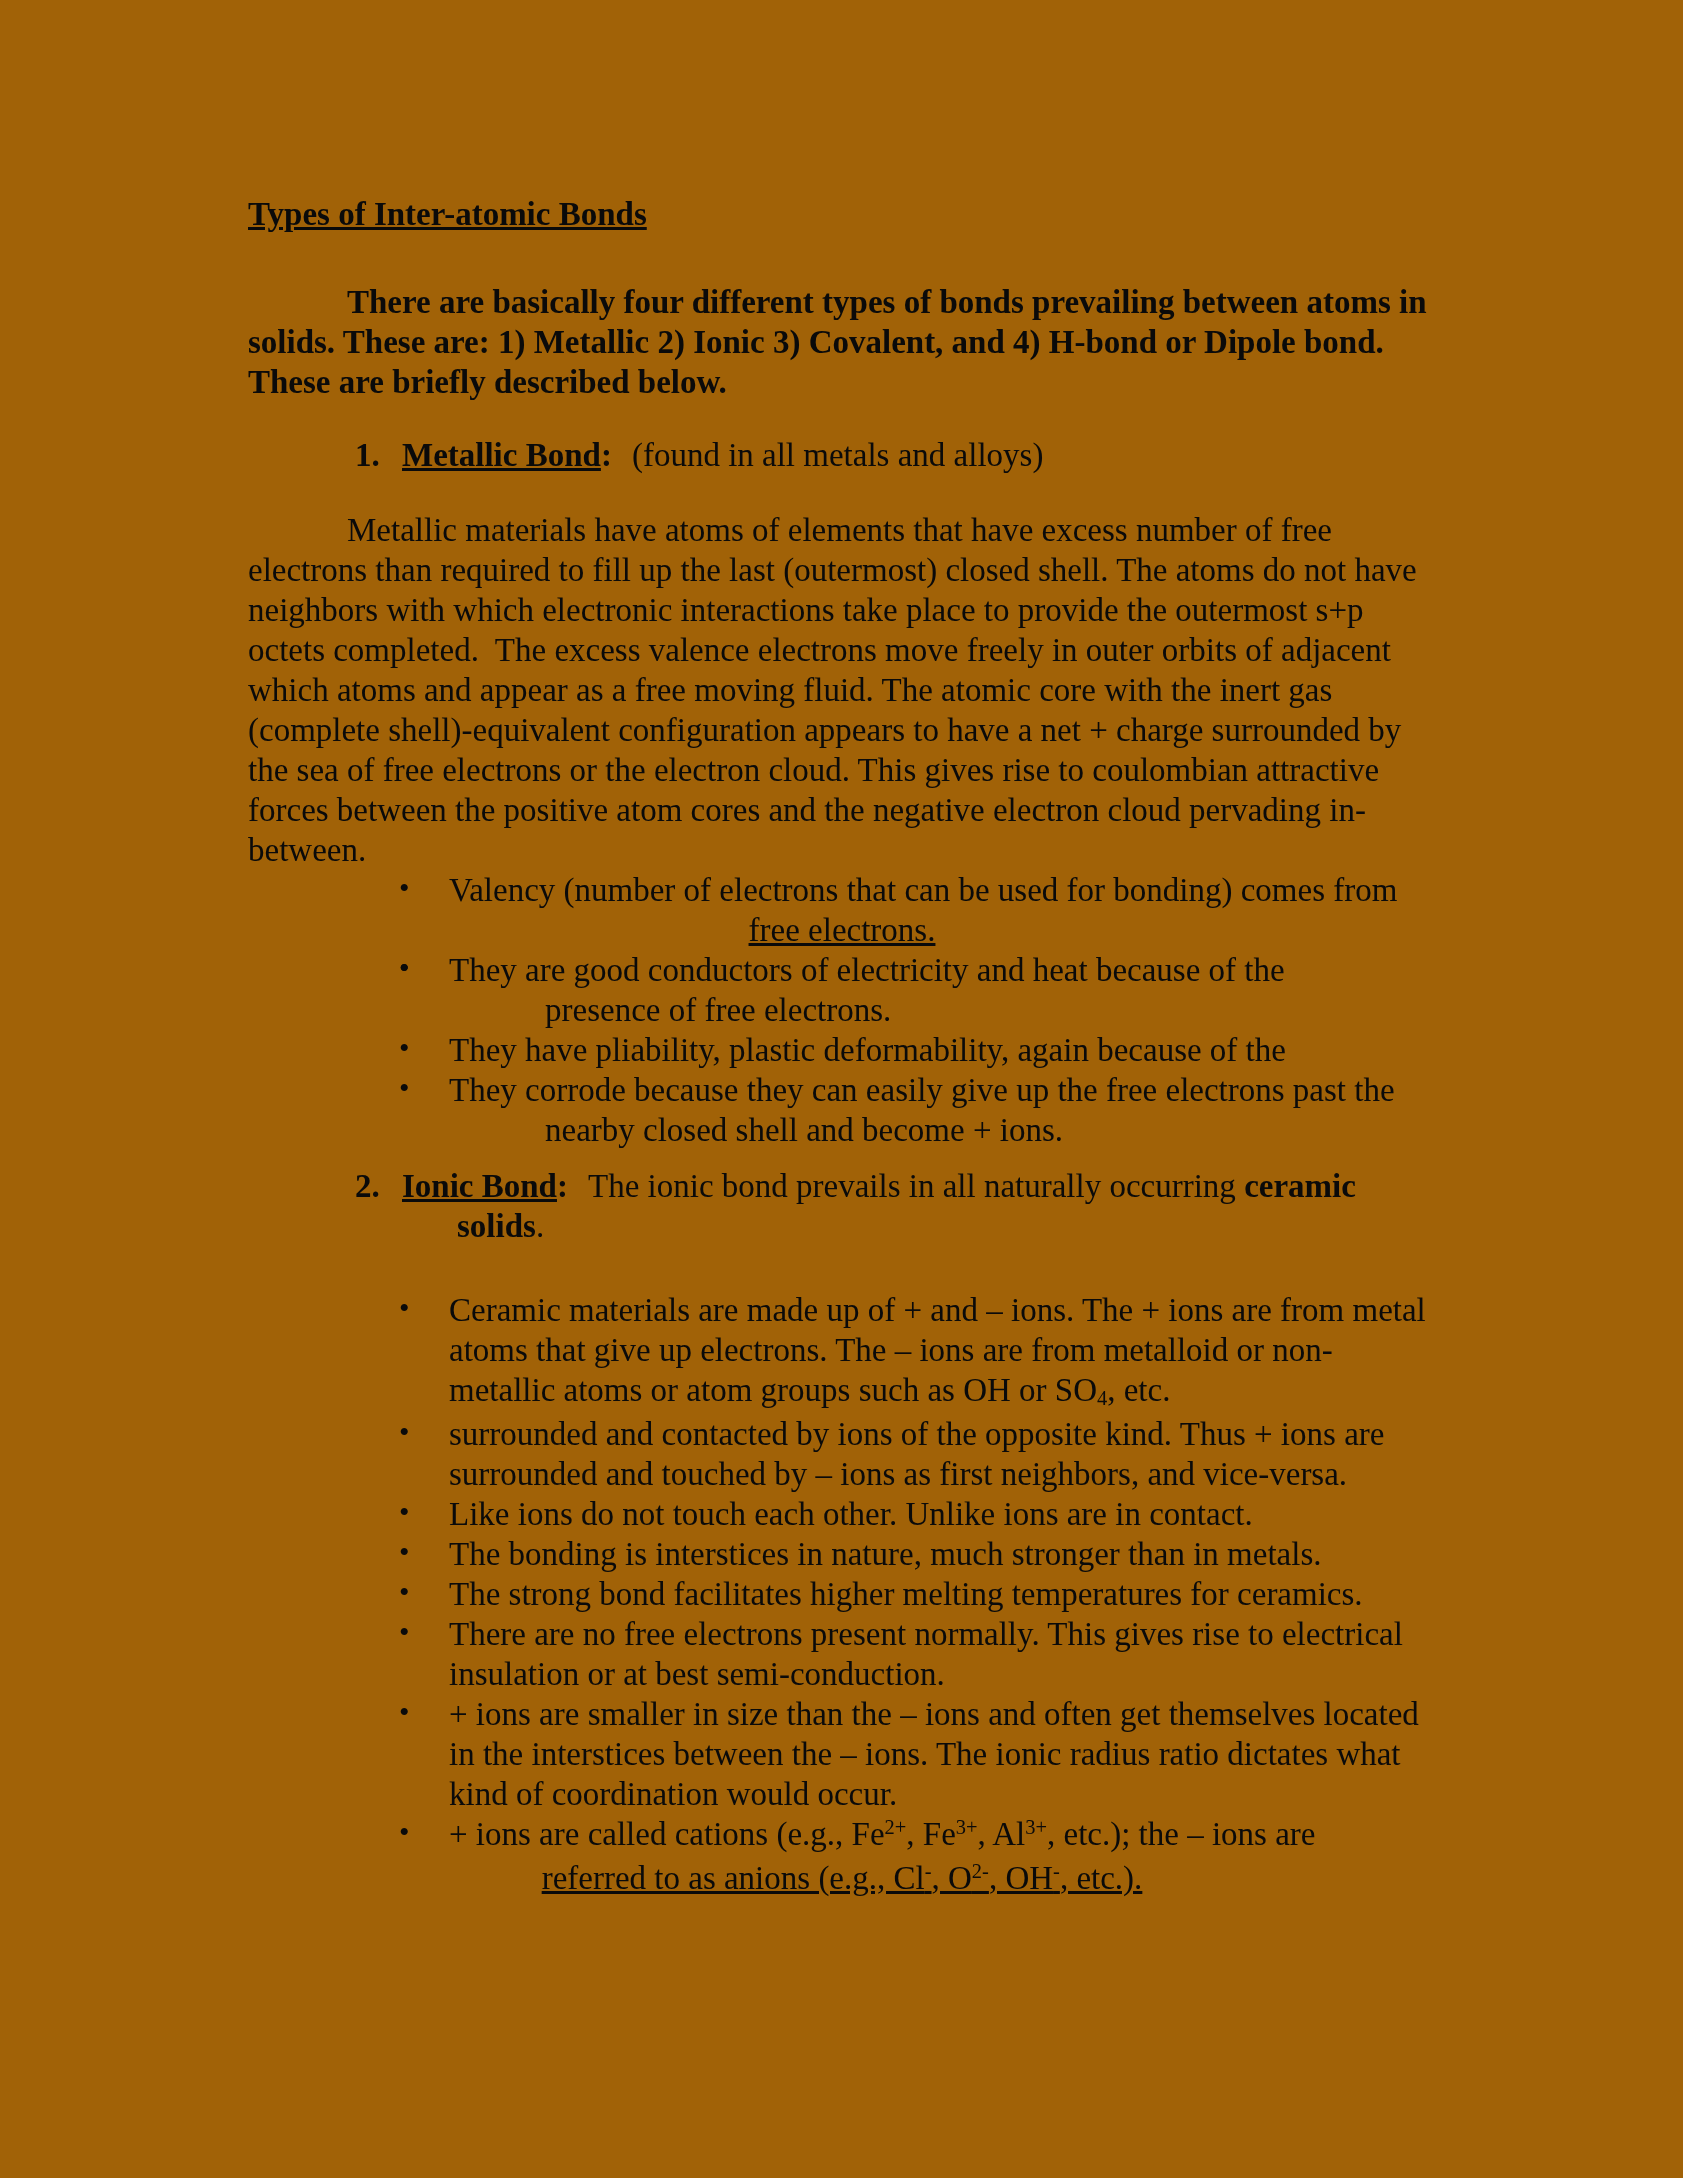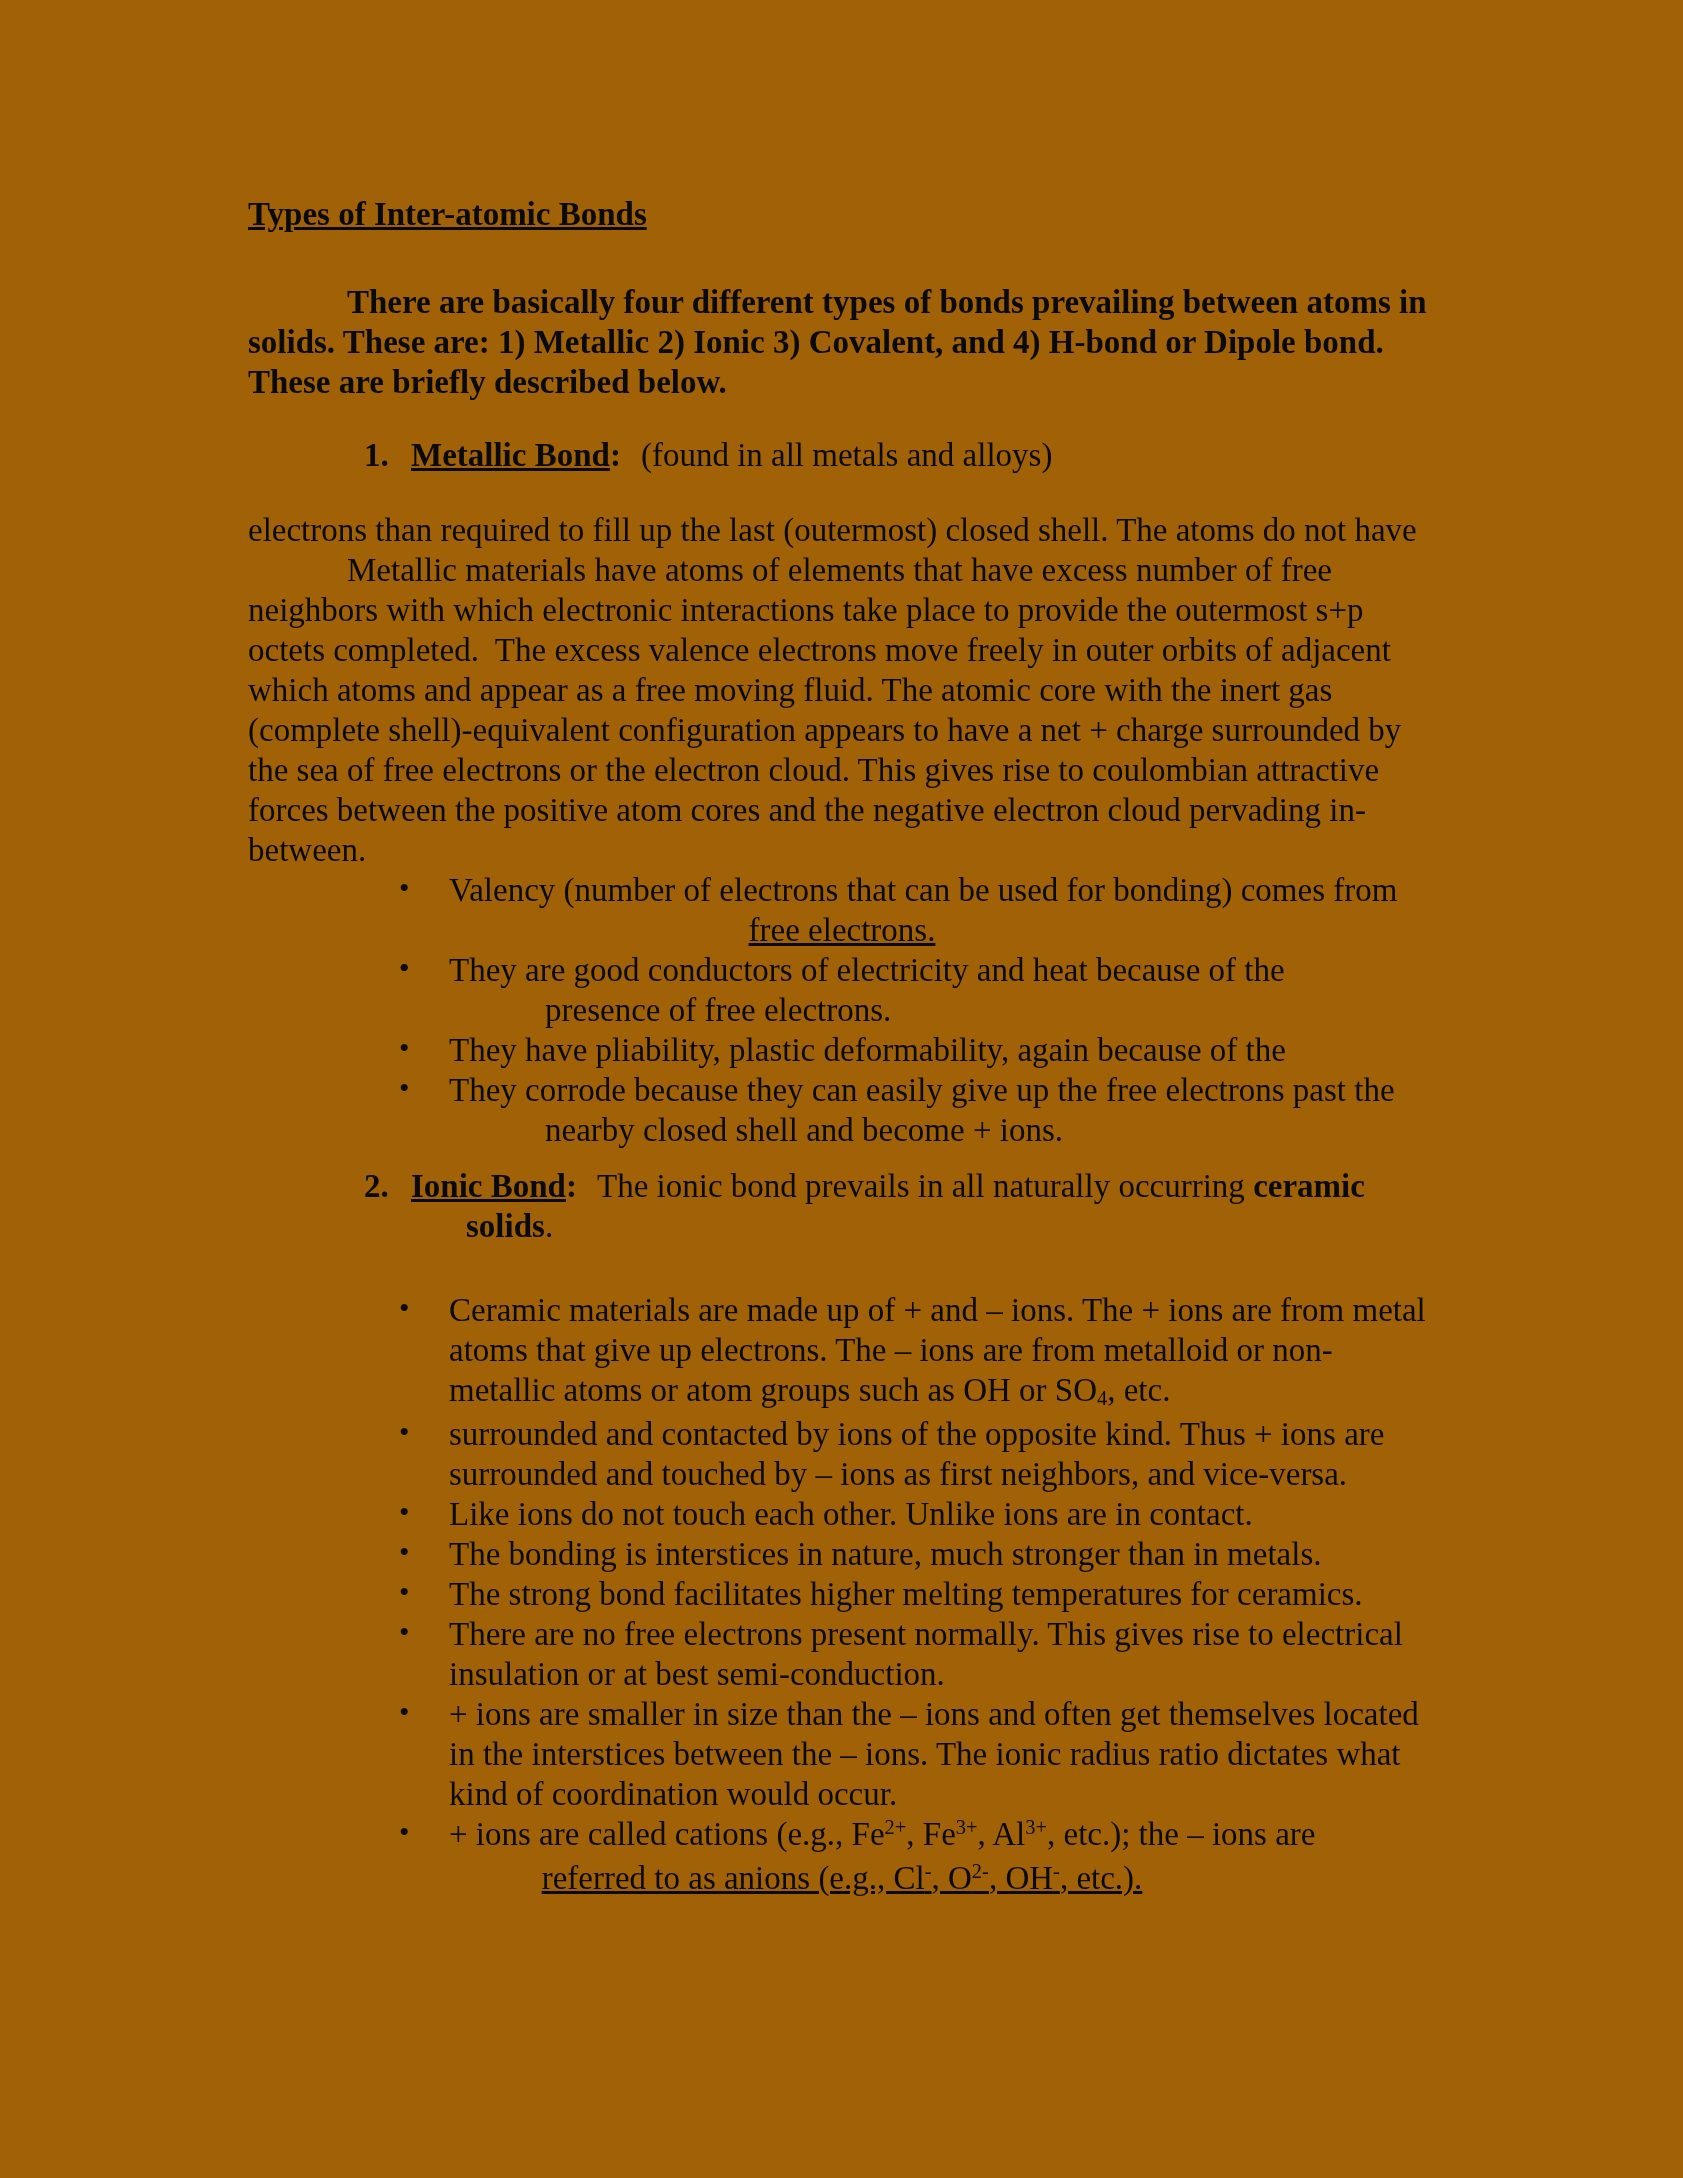--- a/index.html
+++ b/index.html
@@ -15,21 +15,21 @@
     line-height: 40px;
     color: #0a0a0a;
     overflow: hidden;
   }
   .line { display: block; white-space: pre; }
   .indent { text-indent: 99px; }
   .u { text-decoration: underline; text-decoration-thickness: 3px; }
   .b { font-weight: bold; }
   h1.title { font-size: 33px; line-height: 40px; font-weight: bold; margin: 0 0 48px 0; }
   .intro { font-weight: bold; margin: 0 0 33px 0; }
-  .heading { padding-left: 99px; font-weight: bold; margin: 17px; }
+  .heading { padding-left: 99px; font-weight: bold; margin: 8px; }
   .heading.m1 { margin-bottom: 35px; }
   .heading.m2 { margin-top: 16px; margin-bottom: 44px; }
   .h-num { display: inline-block; width: 47px; }
   .h-tail { font-weight: normal; margin-left: 20px; white-space: pre; }
   .h-line2 { display: block; padding-left: 102px; font-weight: normal; white-space: pre; }
   .para { margin: 0; }
   .blist { margin: 0; }
   .bitem { position: relative; padding-left: 201px; }
   .bdot { position: absolute; left: 151px; top: -2px; font-size: 30px; }
   .bline { display: block; white-space: pre; }
@@ -49,22 +49,22 @@
     <span class="line indent">There are basically four different types of bonds prevailing between atoms in</span>
     <span class="line">solids. These are: 1) Metallic 2) Ionic 3) Covalent, and 4) H-bond or Dipole bond.</span>
     <span class="line">These are briefly described below.</span>
   </div>
 
   <div class="heading m1">
     <span class="h-num">1.</span><span class="u">Metallic Bond</span><span>:</span><span class="h-tail">(found in all metals and alloys)</span>
   </div>
 
   <div class="para">
+    <span class="line indent">Metallic materials have atoms of elements that have excess number of free</span>
     <span class="line">electrons than required to fill up the last (outermost) closed shell. The atoms do not have</span>
-    <span class="line indent">Metallic materials have atoms of elements that have excess number of free</span>
     <span class="line">neighbors with which electronic interactions take place to provide the outermost s+p</span>
     <span class="line">octets completed.  The excess valence electrons move freely in outer orbits of adjacent</span>
     <span class="line">which atoms and appear as a free moving fluid. The atomic core with the inert gas</span>
     <span class="line">(complete shell)-equivalent configuration appears to have a net + charge surrounded by</span>
     <span class="line">the sea of free electrons or the electron cloud. This gives rise to coulombian attractive</span>
     <span class="line">forces between the positive atom cores and the negative electron cloud pervading in-</span>
     <span class="line">between.</span>
   </div>
 
   <div class="blist">

